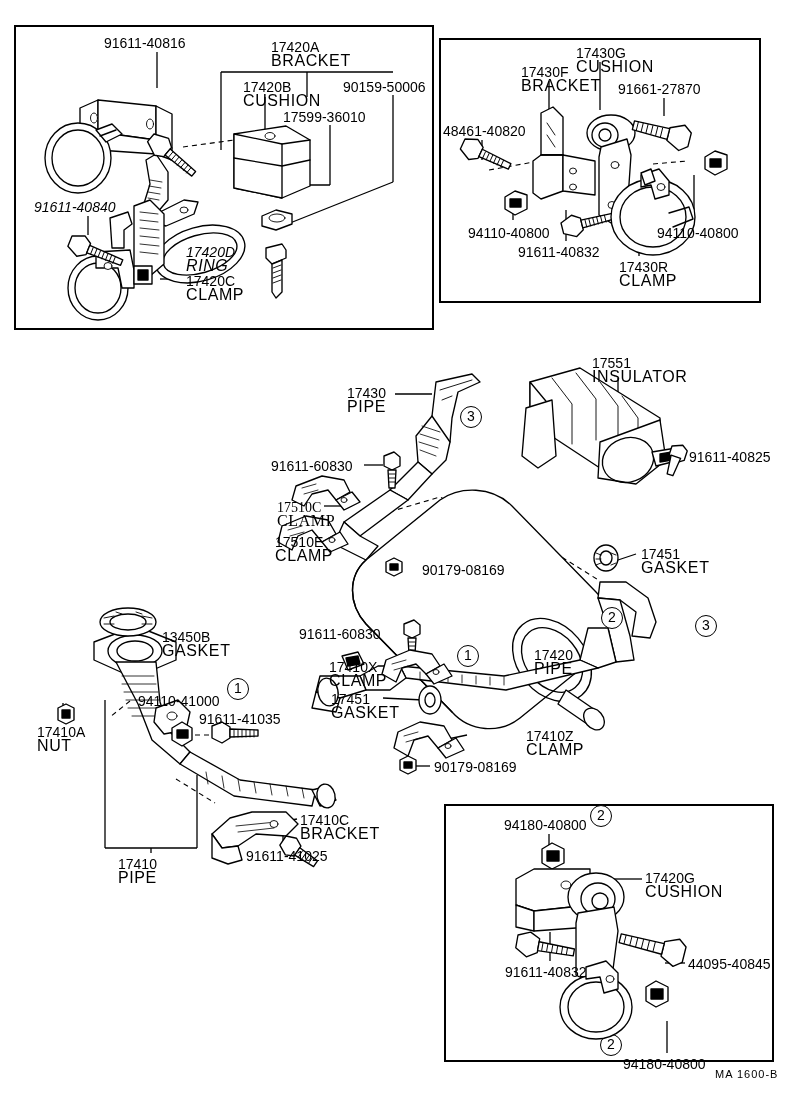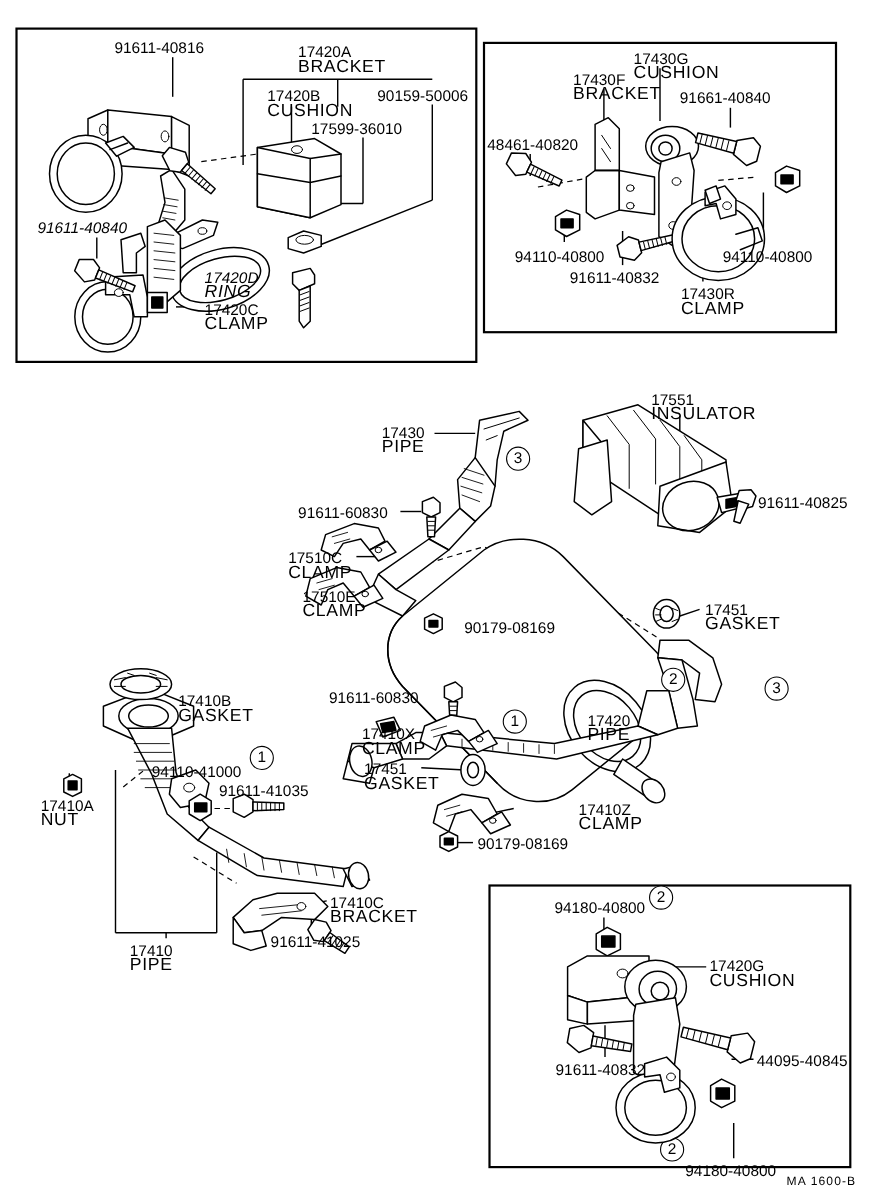--- a/index.html
+++ b/index.html
@@ -593,21 +593,21 @@
     </div>
     <div class="lbl" style="left: 576px; top: 46px;">
       <span class="pn">17430G</span>
       <span class="sub">CUSHION</span>
     </div>
     <div class="lbl" style="left: 521px; top: 65px;">
       <span class="pn">17430F</span>
       <span class="sub">BRACKET</span>
     </div>
     <div class="lbl" style="left: 618px; top: 82px;">
-      <span class="pn">91661-40840</span>
+      <span class="pn">91661-27870</span>
     </div>
     <div class="lbl" style="left: 443px; top: 124px;">
       <span class="pn">48461-40820</span>
     </div>
     <div class="lbl" style="left: 468px; top: 226px;">
       <span class="pn">94110-40800</span>
     </div>
     <div class="lbl" style="left: 518px; top: 245px;">
       <span class="pn">91611-40832</span>
     </div>
@@ -641,37 +641,37 @@
     <div class="lbl" style="left: 347px; top: 386px; text-align: right;">
       <span class="pn">17430</span>
       <span class="sub">PIPE</span>
     </div>
     <div class="lbl" style="left: 689px; top: 450px;">
       <span class="pn">91611-40825</span>
     </div>
     <div class="lbl" style="left: 271px; top: 459px;">
       <span class="pn">91611-60830</span>
     </div>
-    <div class="lbl" style="left: 262px; top: 500px;">
+    <div class="lbl" style="left: 277px; top: 500px; font-family: Liberation Serif, serif;">
       <span class="pn">17510C</span>
       <span class="sub">CLAMP</span>
     </div>
     <div class="lbl" style="left: 275px; top: 535px;">
       <span class="pn">17510E</span>
       <span class="sub">CLAMP</span>
     </div>
     <div class="lbl" style="left: 422px; top: 563px;">
       <span class="pn">90179-08169</span>
     </div>
     <div class="lbl" style="left: 641px; top: 547px;">
       <span class="pn">17451</span>
       <span class="sub">GASKET</span>
     </div>
     <div class="lbl" style="left: 162px; top: 630px;">
-      <span class="pn">17410B</span>
+      <span class="pn">13450B</span>
       <span class="sub">GASKET</span>
     </div>
     <div class="lbl" style="left: 299px; top: 627px;">
       <span class="pn">91611-60830</span>
     </div>
     <div class="lbl" style="left: 329px; top: 660px;">
       <span class="pn">17410X</span>
       <span class="sub">CLAMP</span>
     </div>
     <div class="lbl" style="left: 534px; top: 648px;">

